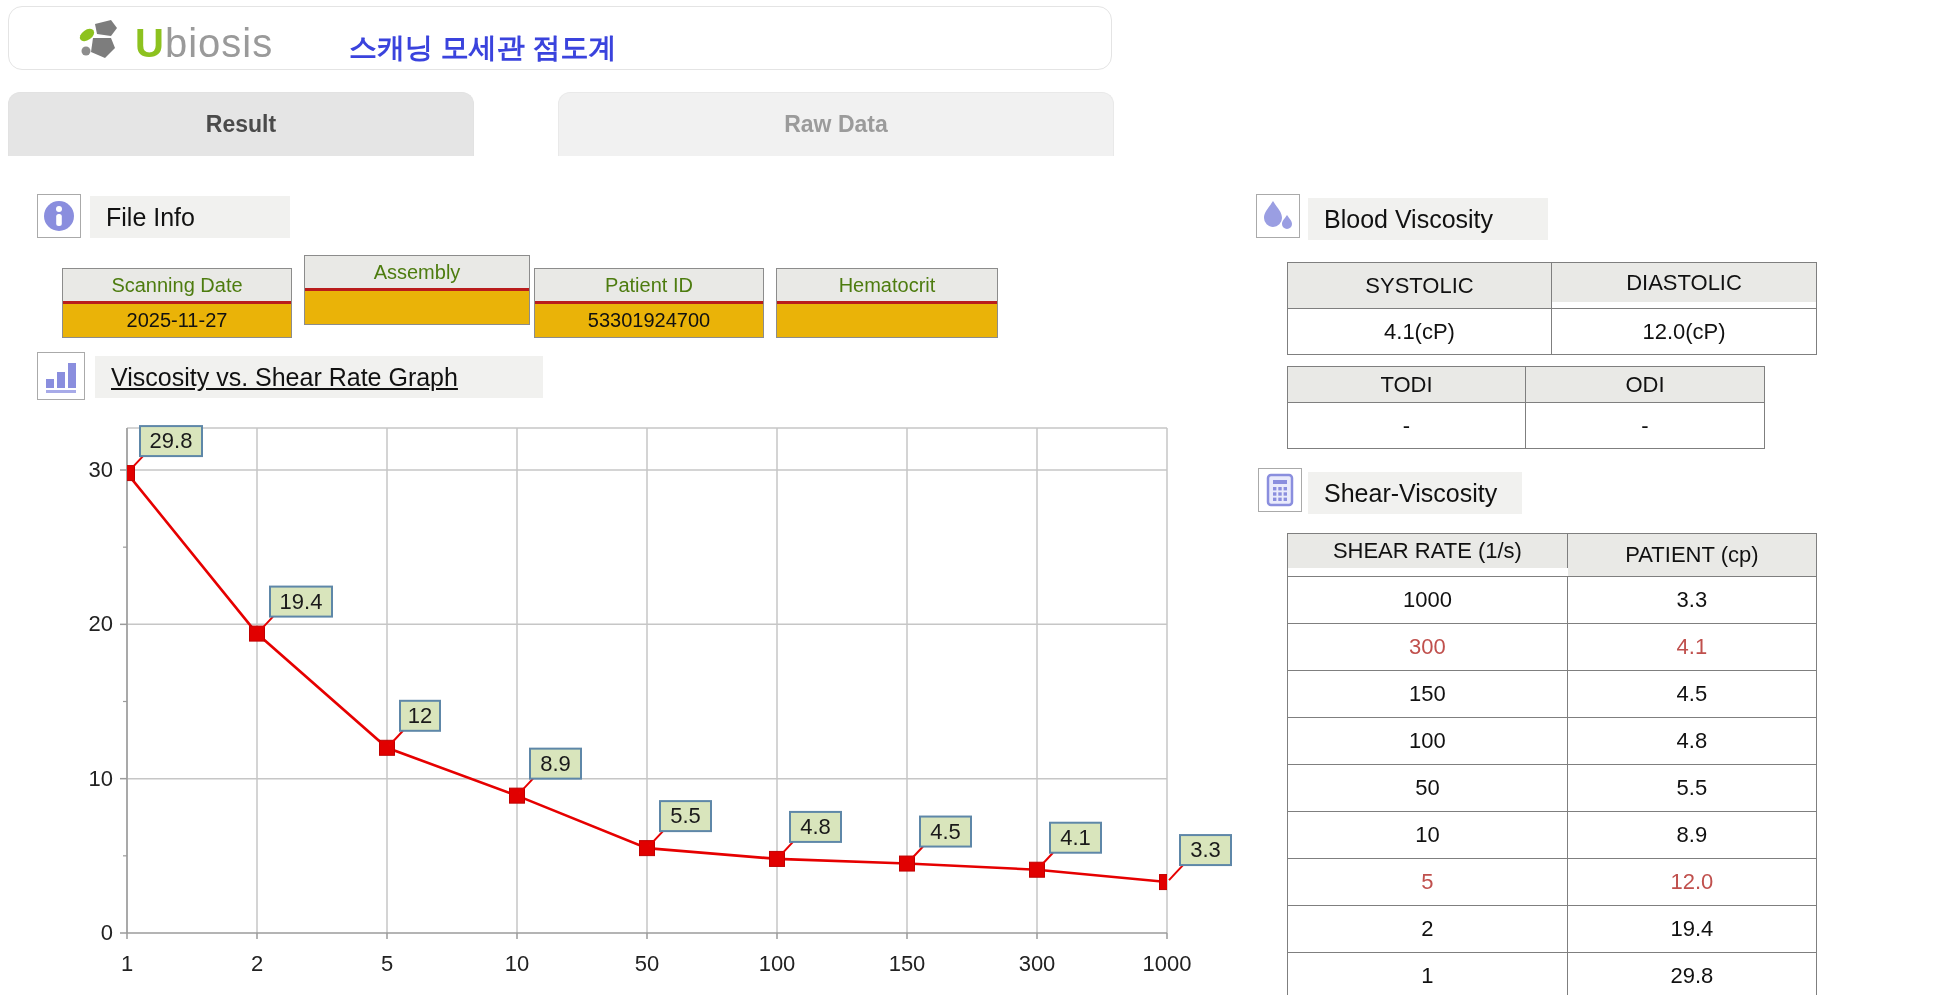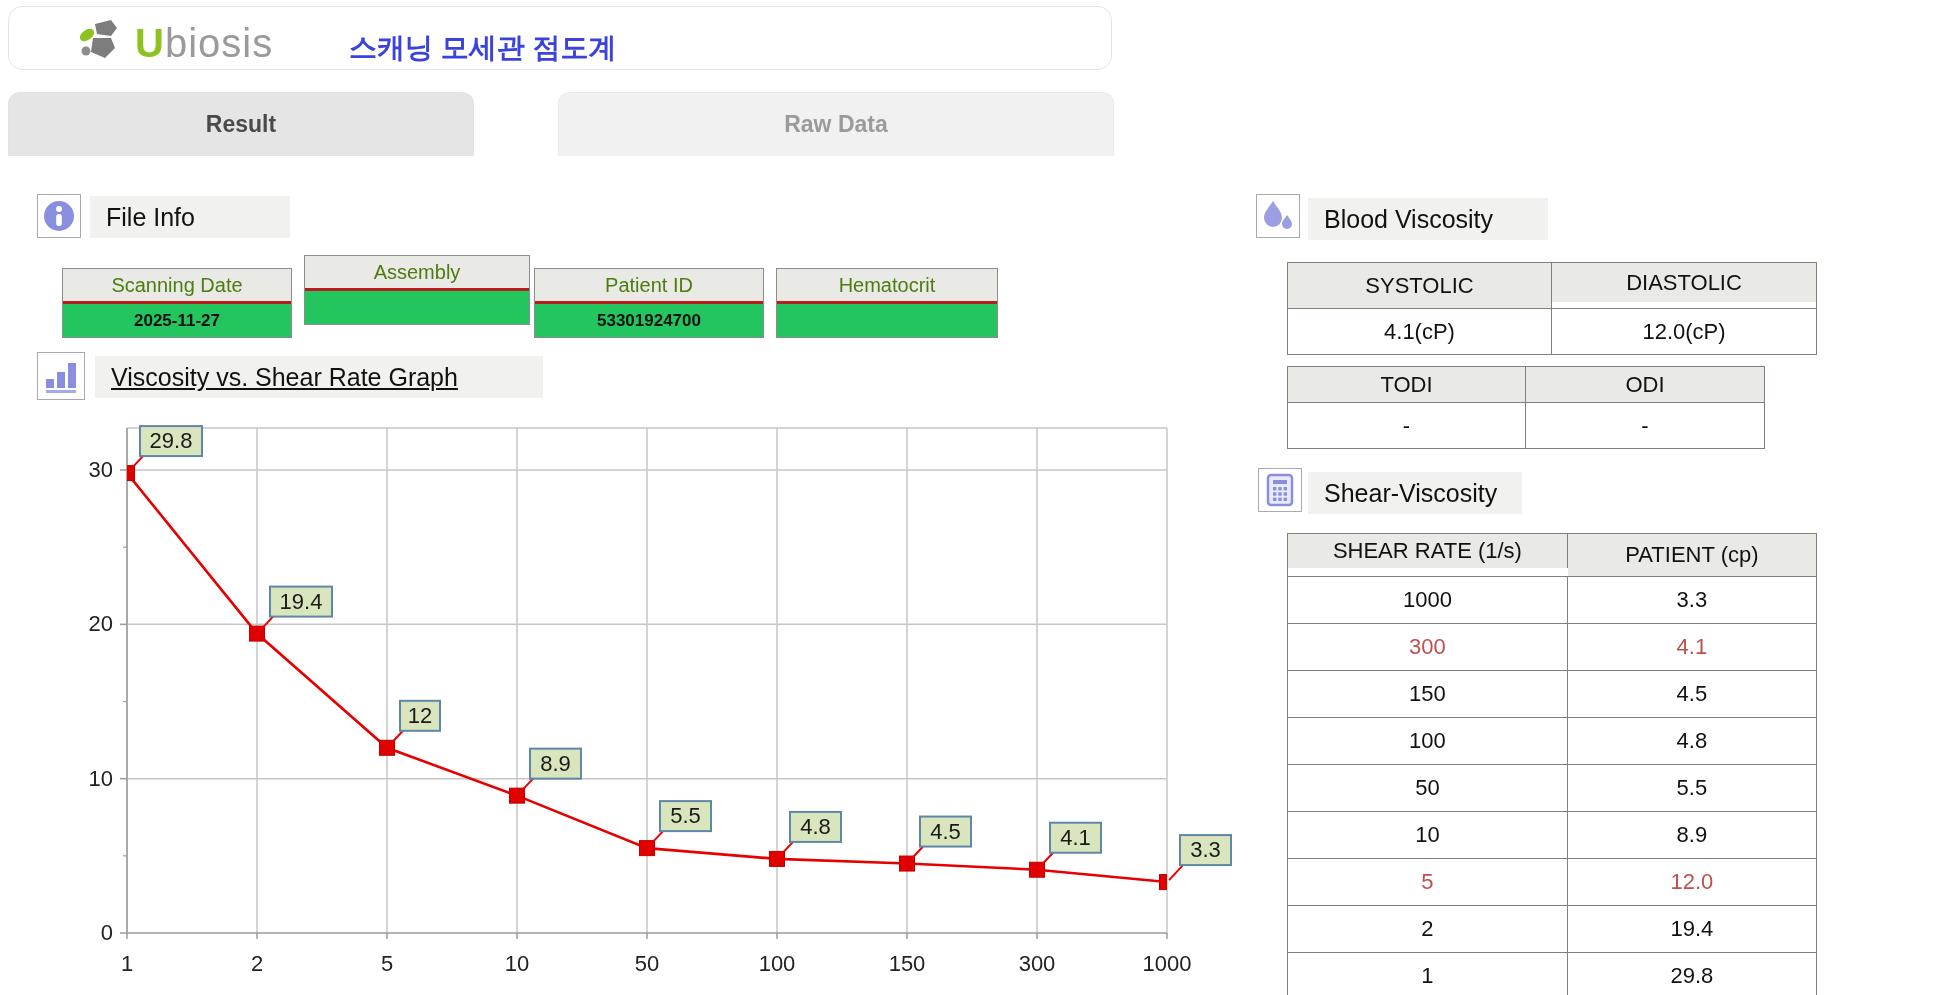--- a/index.html
+++ b/index.html
@@ -28,21 +28,21 @@
   .icon-box { width:44px; height:44px; background:#fff; border:1px solid #aaa;
               display:flex; align-items:center; justify-content:center; }
   .section-strip { background:#f1f1ef; display:flex; align-items:center;
                    padding:0 16px; font-size:25px; color:#111; height:42px; }
 
   
   .fi-box { position:absolute; border:1px solid #8c8c8c; background:#fff; }
   .fi-head { height:35px; background:#e9e9e6; border-bottom:3px solid #b91c1c;
              display:flex; align-items:center; justify-content:center; font-size:20px; color:#4d7c0f; }
   .fi-val  { height:33px; display:flex; align-items:center; justify-content:center;
-             font-size:17px; color:#111; background:#22c55e;font-weight:bold; }
+             font-size:20px; color:#111; background:#eab308; }
 
   
   .rtable { position:absolute; border:1px solid #7f7f7f; background:#fff; }
   .rrow { display:flex; border-bottom:1px solid #7f7f7f; }
   .rrow:last-child { border-bottom:none; }
   .rcell { display:flex; align-items:center; justify-content:center;
            font-size:22px; color:#111; border-right:1px solid #7f7f7f; }
   .rcell:last-child { border-right:none; }
   .rhead .rcell { background:#e9e9e6; }
 

